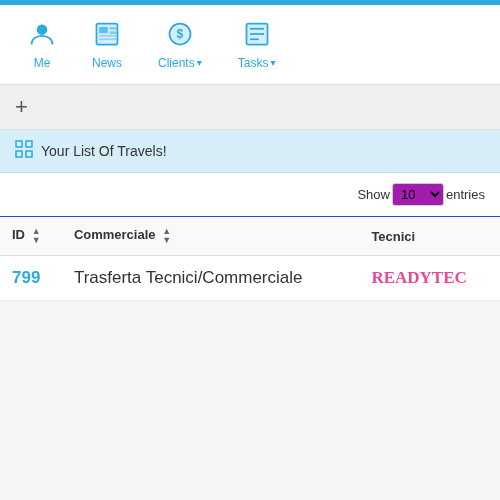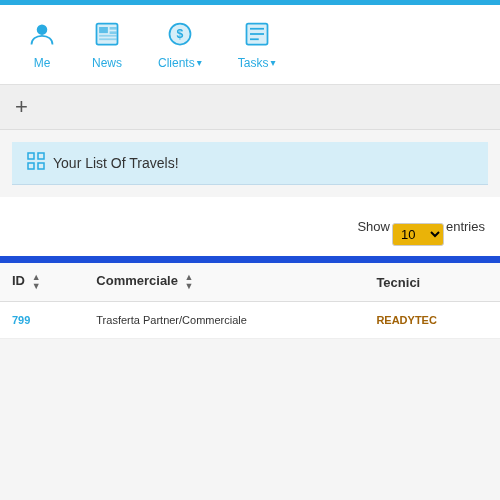--- a/index.html
+++ b/index.html
@@ -72,21 +72,21 @@
 
     
     .travel-header {
       background: #d6eef8;
       padding: 10px 15px;
       display: flex;
       align-items: center;
       gap: 8px;
       color: #333;
       font-size: 14px;
-      margin: 12px;
+      margin: 0;
       border-bottom: 1px solid #c0daea;
     }
     .travel-header-icon {
       color: #29abe2;
       font-size: 16px;
     }
 
     
     .show-entries {
       display: flex;
@@ -95,69 +95,69 @@
       padding: 10px 15px;
       color: #333;
       background: #fff;
       justify-content: flex-end;
     }
     .show-entries select {
       padding: 2px 4px;
       border: 1px solid #ccc;
       border-radius: 3px;
       font-size: 13px;
-      background: #eab308;
-      margin-top: 16px;
+      background: #a21caf;
     }
 
     
     .travels-table {
       width: 100%;
       border-collapse: collapse;
       background: #fff;
     }
     .travels-table thead tr {
       background: #f9f9f9;
     }
     .travels-table thead th {
       padding: 10px 12px;
       text-align: left;
       color: #333;
       font-size: 13px;
       font-weight: bold;
-      border-top: 7px solid #1d4ed8;
+      border-top: 1px solid #1d4ed8;
       border-bottom: 1px solid #ddd;
     }
     .travels-table thead th.sortable {
       cursor: pointer;
     }
     .sort-arrows {
       display: inline-flex;
       flex-direction: column;
       font-size: 9px;
       line-height: 1;
       margin-left: 3px;
       vertical-align: middle;
       color: #666;
     }
     .travels-table tbody tr {
       border-bottom: 1px solid #eee;
     }
     .travels-table tbody td {
       padding: 12px 12px;
       color: #333;
-      font-size: 11px;
+      font-size: 17px;
     }
     .travels-table tbody td.id-cell {
       color: #29abe2;
       font-weight: bold;
     }
     .travels-table tbody td.client-cell {
-      color: #a16207;
+      color: #ec4899;
       font-weight: 600;
+      font-family: Liberation Serif, serif;
     }
 
     
     .icon-svg {
       width: 28px;
       height: 28px;
     }
   </style>
 </head>
 <body>
@@ -259,17 +259,17 @@
         <span class="sort-arrows">▲<br>▼</span>
       </th>
       <th>
         <span>Tecnici</span>
       </th>
     </tr>
   </thead>
   <tbody id="table-body">
   <tr>
         <td class="id-cell">799</td>
-        <td>Trasferta Partner/Commerciale</td>
+        <td>Trasferta Tecnici/Commerciale</td>
         <td class="client-cell">READYTEC</td>
       </tr>
     </tbody>
 </table>
 
 </body></html>

